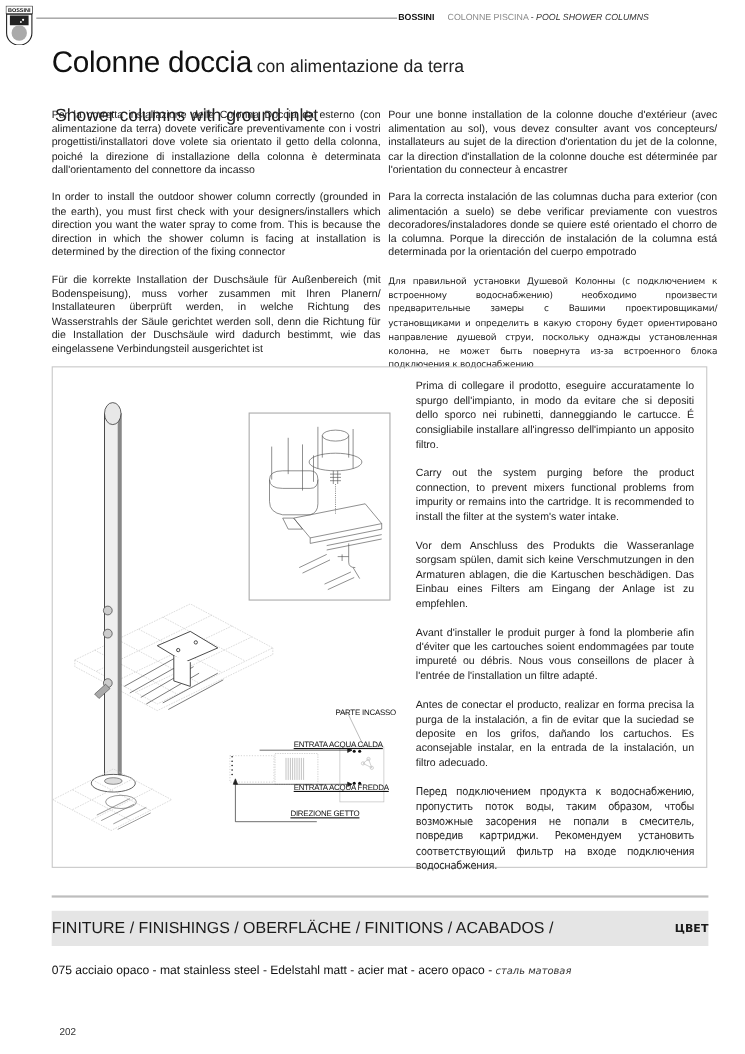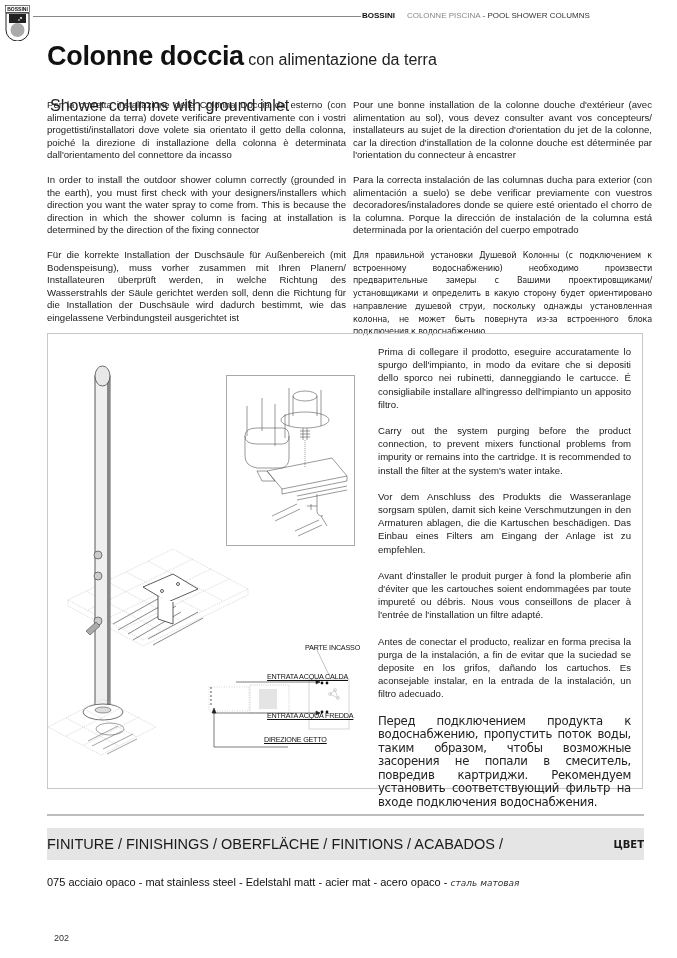--- a/index.html
+++ b/index.html
@@ -5,37 +5,37 @@
     * { box-sizing: border-box; margin: 0; padding: 0; }
     html, body { width: 677px; height: 958px; background: #ffffff; overflow: hidden; }
     body { position: relative; font-family: "Liberation Sans", sans-serif; color: #1a1a1a; }
 
     .logo { position: absolute; left: 5px; top: 5px; width: 25px; height: 36px; }
     .header-rule { position: absolute; left: 33px; top: 16px; width: 328px; height: 1px; background: #888; }
     .header-text { position: absolute; left: 362px; top: 11px; font-size: 8px; letter-spacing: 0; white-space: nowrap; }
     .header-brand { font-weight: bold; color: #111; margin-right: 12px; }
     .header-section { color: #888; }
     .header-sep { color: #333; }
-    .header-en { color: #333; }
+    .header-en { color: #333; font-style: italic; }
 
     .title { position: absolute; left: 47px; top: 43px; white-space: nowrap; line-height: 1; }
-    .title-main { font-size: 27px; font-weight: bold; color: #111; letter-spacing: -0.3px; }
+    .title-main { font-size: 27px; font-weight: normal; color: #111; letter-spacing: -0.3px; }
     .title-sub { font-size: 16px; color: #222; }
     .subtitle { position: absolute; left: 50px; top: 73px; font-size: 16px; color: #222; white-space: nowrap; margin-top: 24px; }
 
     .col { position: absolute; width: 299px; font-size: 9.6px; line-height: 12.5px; color: #222; text-align: justify; }
     .col p { margin-bottom: 12.5px; }
     .col-left { left: 47px; top: 99px; }
     .col-right { left: 353px; top: 99px; }
     .ru { font-family: "DejaVu Sans", sans-serif; font-size: 8.1px; letter-spacing: -0.2px; line-height: 12.7px; }
 
     .diagram-box { position: absolute; left: 47px; top: 333px; width: 596px; height: 456px; border: 1px solid #c8c8c8; }
     .box-text { position: absolute; left: 378px; top: 345px; width: 253px; font-size: 9.6px; line-height: 13.2px; color: #222; text-align: justify; }
     .box-text p { margin-bottom: 13px; }
-    .box-text .ru-small { font-family: "DejaVu Sans Condensed", "DejaVu Sans", sans-serif; font-size: 13px; line-height: 13.5px; letter-spacing: -0.3px; }
+    .box-text .ru-small { font-family: "DejaVu Sans Condensed", "DejaVu Sans", sans-serif; font-size: 10px; line-height: 13.5px; letter-spacing: -0.3px; }
 
     .drawing { position: absolute; left: 48px; top: 334px; width: 320px; height: 454px; }
     .inset { position: absolute; left: 226px; top: 375px; width: 129px; height: 171px; border: 1px solid #aaa; background: #fff; }
 
     .label { position: absolute; font-family: "Liberation Sans Narrow", "Liberation Sans", sans-serif; font-size: 7.2px; color: #111; white-space: nowrap; letter-spacing: -0.2px; padding-left: 48px; }
     .label.ul { text-decoration: underline; }
 
     .sep-rule { position: absolute; left: 47px; top: 814px; width: 597px; height: 2px; background: #bdbdbd; }
     .finishes-bar { position: absolute; left: 47px; top: 828px; width: 597px; height: 32px; background: #e5e5e5; display: flex; align-items: center; justify-content: space-between; font-size: 14.5px; color: #1a1a1a; white-space: nowrap; }
     .finishes-bar .ru-bold { font-family: "DejaVu Sans", sans-serif; font-weight: bold; font-size: 10px; margin-left: 5px; }

